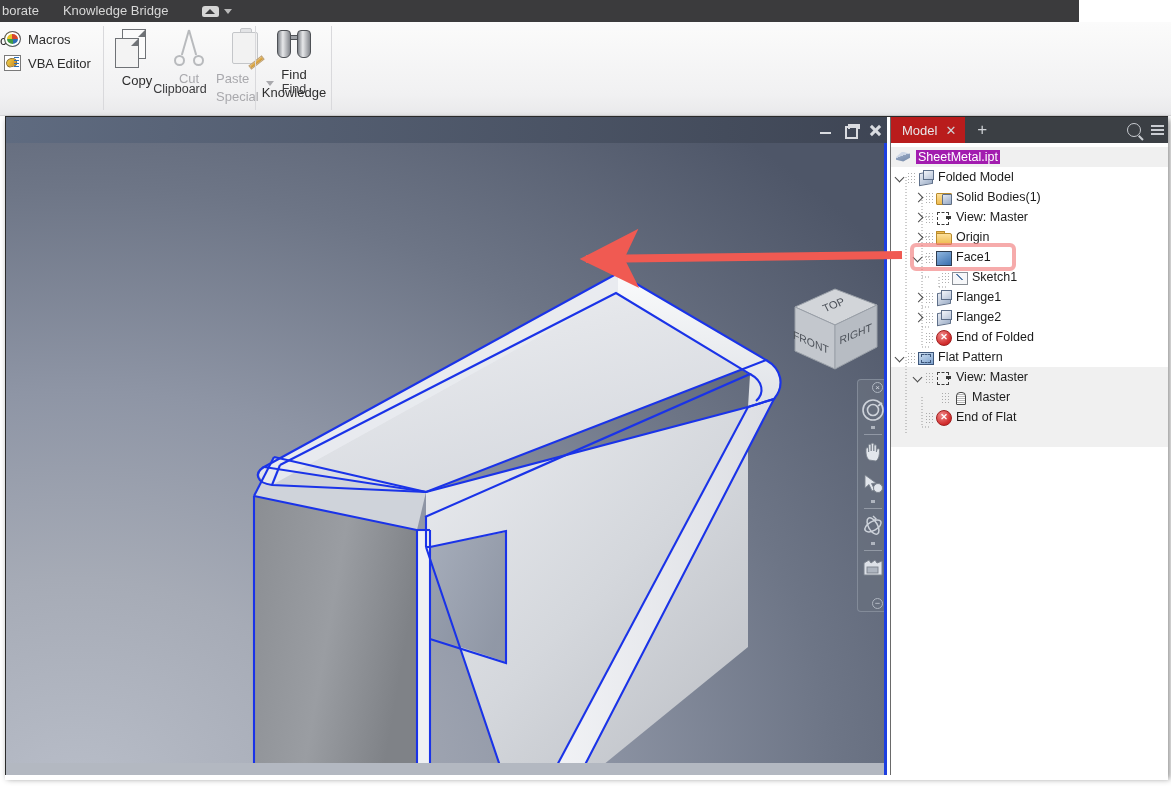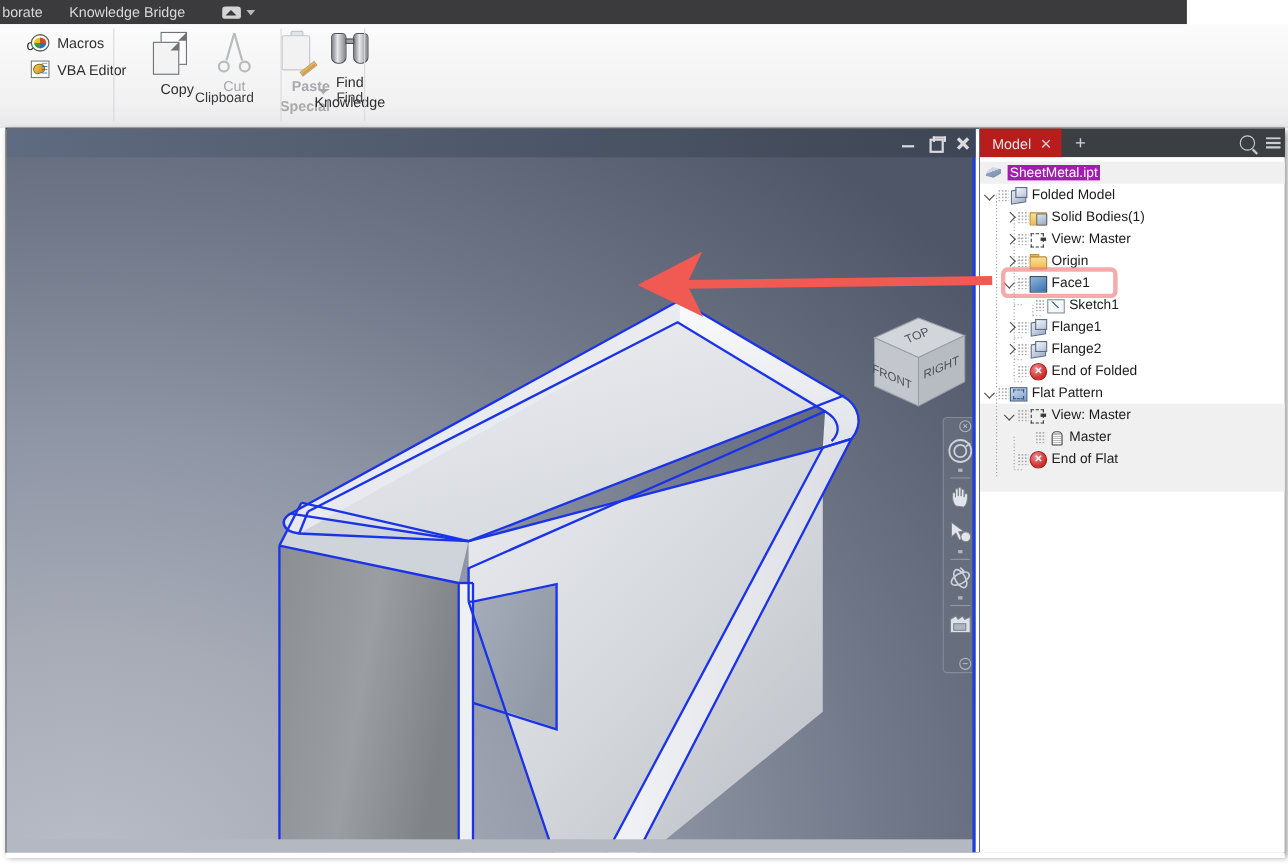--- a/index.html
+++ b/index.html
@@ -38,21 +38,21 @@
     width: 0; height: 0; border-left: 4px solid transparent;
     border-right: 4px solid transparent; border-top: 5px solid #b9b9b9;
   }
 
   
   .ribbon {
     position: absolute; left: 0; top: 22px; width: 1171px; height: 94px;
     background: linear-gradient(#fbfbfb, #f1f1f2 78%, #e9e9eb);
     border-bottom: 1px solid #d6d6d8;
   }
-  .rb-panel { position: absolute; top: 0; height: 76px; margin-left: 24px; }
+  .rb-panel { position: absolute; top: 0; height: 76px; }
   .rb-sep { position: absolute; top: 4px; width: 1px; height: 84px; background: #d9d9dc; }
   .rb-title {
     position: absolute; bottom: 2px; width: 100%; text-align: center;
     font-size: 12.5px; color: #3b3b3d;
   }
 
   
   .macros-panel { left: 0; width: 104px; }
   .macro-item {
     position: absolute; display: flex; align-items: center; gap: 7px;
@@ -85,21 +85,21 @@
       linear-gradient(#2d6fb8 0 1px, transparent 0 2px) repeat-y;
     background-size: 100% 3px;
   }
 
   
   .clip-panel { left: 104px; width: 152px; }
   .cb-big {
     position: absolute; left: 6px; top: 6px; width: 54px; text-align: center;
   }
   .cb-cut { position: absolute; left: 62px; top: 6px; width: 46px; text-align: center; }
-  .cb-paste { position: absolute; left: 112px; top: 6px; width: 60px; text-align: right; font-weight: bold; }
+  .cb-paste { position: absolute; left: 112px; top: 6px; width: 60px; text-align: left; }
   .cb-label { font-size: 13px; color: #2d2d2d; line-height: 15px; margin-top: 3px; }
   .cb-label.dim { color: #a9a9ad; }
 
   .ico-copy { width: 48px; height: 42px; position: relative; margin: 0 auto; }
   .ico-copy .pg {
     position: absolute; width: 24px; height: 30px; background: #fbfbfb;
     border: 1px solid #6f7276;
   }
   .ico-copy .pg.back { left: 9px; top: 1px; }
   .ico-copy .pg.back::after {

